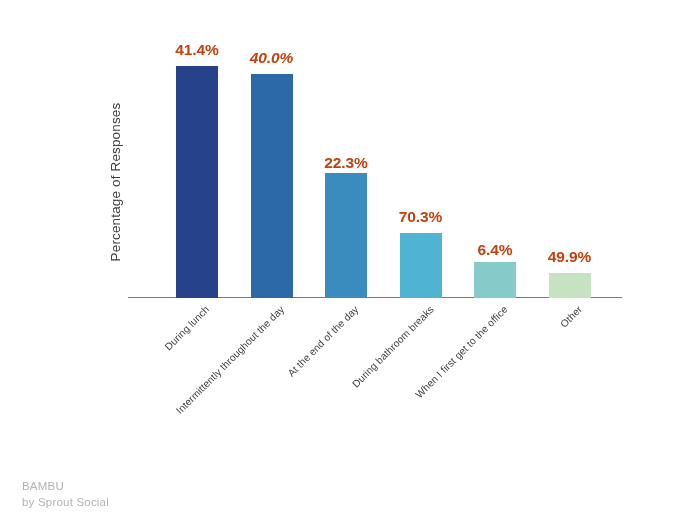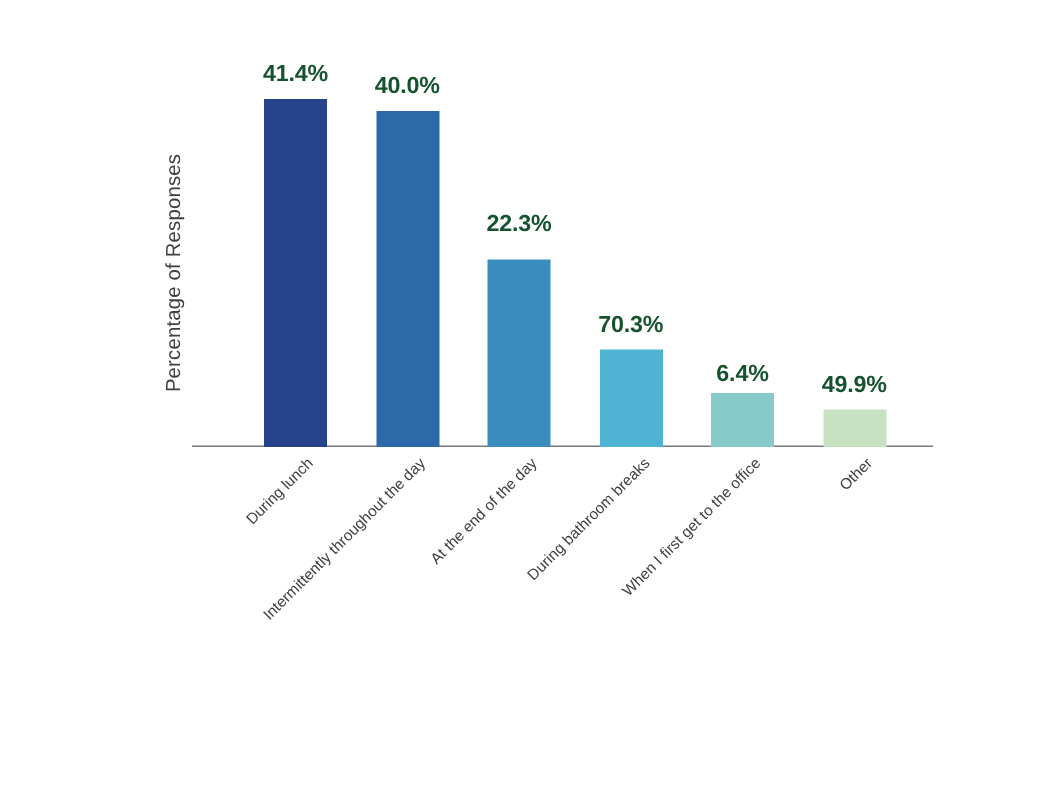--- a/index.html
+++ b/index.html
@@ -73,21 +73,21 @@
     width: 42px;
     border-radius: 0;
   }
   .bar-value {
     position: absolute;
     left: -9px;
     width: 66px;
     text-align: center;
     font-size: 15.5px;
     font-weight: bold;
-    color: #14532d;
+    color: #c2410c;
     letter-spacing: -.1px;
     white-space: nowrap;
   }
 
   
   .tick-label {
     position: absolute;
     top: 303px;
     height: 14px;
     line-height: 14px;
@@ -122,25 +122,25 @@
 
   <div id="x-axis-line"></div>
 
   <div id="plot-area">
       <div class="bar-group" style="left: 45px;">
         <div class="bar" style="height: 232.2px; background: rgb(37, 66, 138);"></div>
         <div class="bar-value" style="bottom: 239.2px;">41.4%</div>
       </div>
       <div class="bar-group" style="left: 119.5px;">
         <div class="bar" style="height: 224.348px; background: rgb(44, 105, 168);"></div>
-        <div class="bar-value" style="bottom: 231.348px;">40.0%</div>
+        <div class="bar-value" style="bottom: 231.348px; font-style: italic;">40.0%</div>
       </div>
       <div class="bar-group" style="left: 194px;">
         <div class="bar" style="height: 125.074px; background: rgb(58, 140, 191);"></div>
-        <div class="bar-value" style="bottom: 139px;">22.3%</div>
+        <div class="bar-value" style="bottom: 126px;">22.3%</div>
       </div>
       <div class="bar-group" style="left: 268.5px;">
         <div class="bar" style="height: 65.0609px; background: rgb(79, 179, 212);"></div>
         <div class="bar-value" style="bottom: 72.0609px;">70.3%</div>
       </div>
       <div class="bar-group" style="left: 343px;">
         <div class="bar" style="height: 35.8957px; background: rgb(134, 203, 201);"></div>
         <div class="bar-value" style="bottom: 39px;">6.4%</div>
       </div>
       <div class="bar-group" style="left: 417.5px;">
@@ -151,14 +151,18 @@
 
   <div id="tick-labels">
       <div class="tick-label" style="left: 145px; transform: rotate(-45deg); margin-left: 0px; transform-origin: right top;"><span>During lunch</span></div>
       <div class="tick-label" style="left: 129.5px; transform: rotate(-45deg); margin-left: 0px; transform-origin: right top;"><span>Intermittently throughout the day</span></div>
       <div class="tick-label" style="left: 257px; transform: rotate(-45deg); margin-left: 0px; transform-origin: right top;"><span>At the end of the day</span></div>
       <div class="tick-label" style="left: 316.5px; transform: rotate(-45deg); margin-left: 0px; transform-origin: right top;"><span>During bathroom breaks</span></div>
       <div class="tick-label" style="left: 376px; transform: rotate(-45deg); margin-left: 0px; transform-origin: right top;"><span>When I first get to the office</span></div>
       <div class="tick-label" style="left: 549.5px; transform: rotate(-45deg); margin-left: 0px; transform-origin: right top;"><span>Other</span></div>
     </div>
 
+  <div id="footer-branding">
+    <div>BAMBU</div>
+    <div>by Sprout Social</div>
+  </div>
 
 </div>
 
 </body></html>

